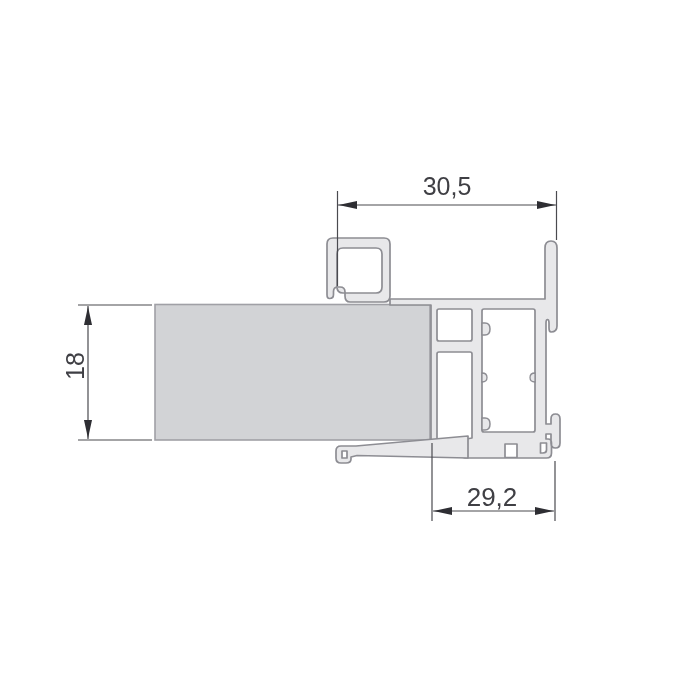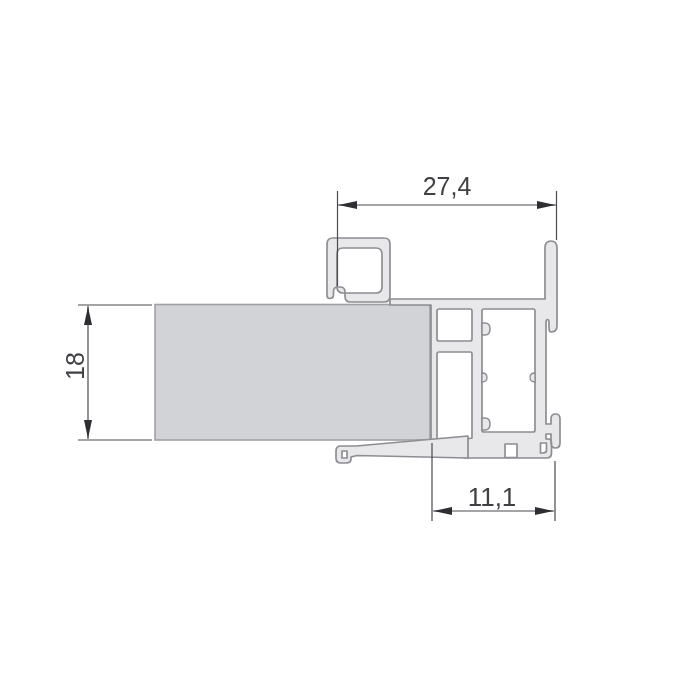--- a/index.html
+++ b/index.html
@@ -93,19 +93,19 @@
     <g stroke="#4a4a4f" stroke-width="1.2">
       <line x1="432" y1="443" x2="432" y2="521"></line>
       <line x1="555" y1="461" x2="555" y2="521"></line>
       <line x1="433" y1="511" x2="554" y2="511"></line>
       <polygon points="433.5,511 452,507 452,515" fill="#2e2e33" stroke="none"></polygon>
       <polygon points="553.5,511 535,507 535,515" fill="#2e2e33" stroke="none"></polygon>
     </g>
   </svg>
 
 
-  <div class="label dim-label dim-top">27,4</div>
+  <div class="label dim-label dim-top">30,5</div>
 
   <div class="label dim-label dim-left">18</div>
 
-  <div class="label dim-label dim-bottom">11,1</div>
+  <div class="label dim-label dim-bottom">29,2</div>
 
 </div>
 
 </body></html>

